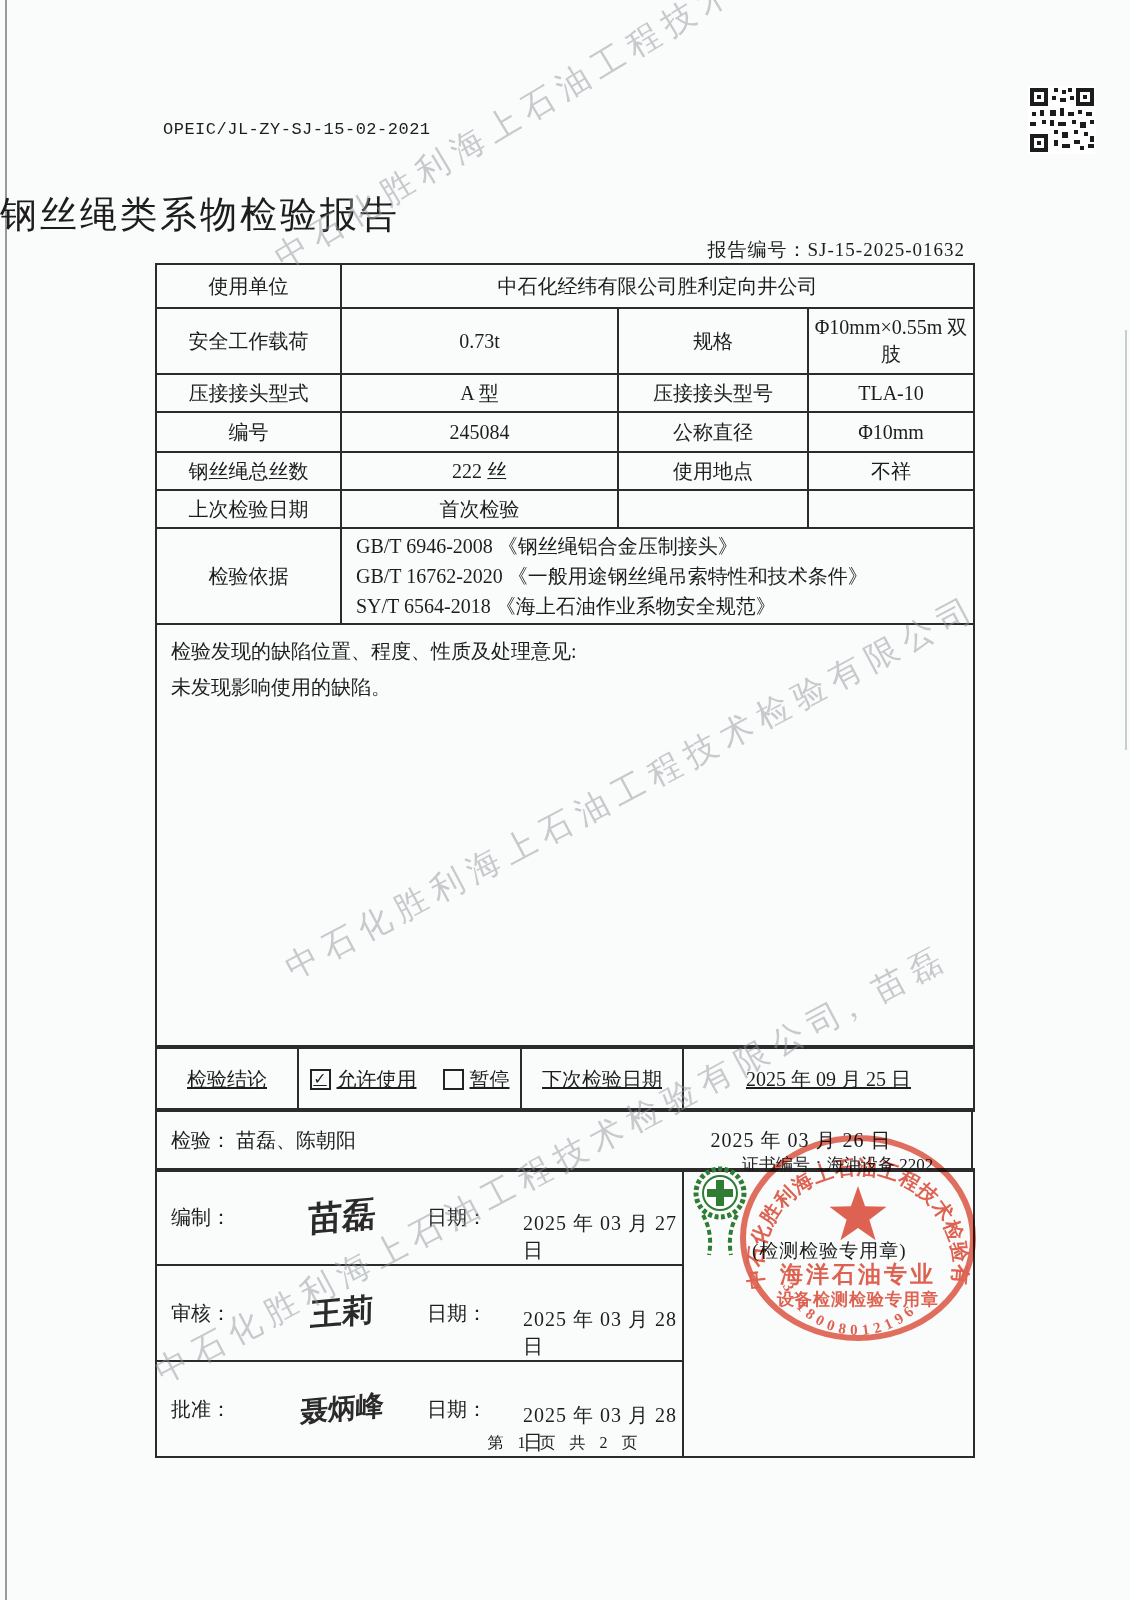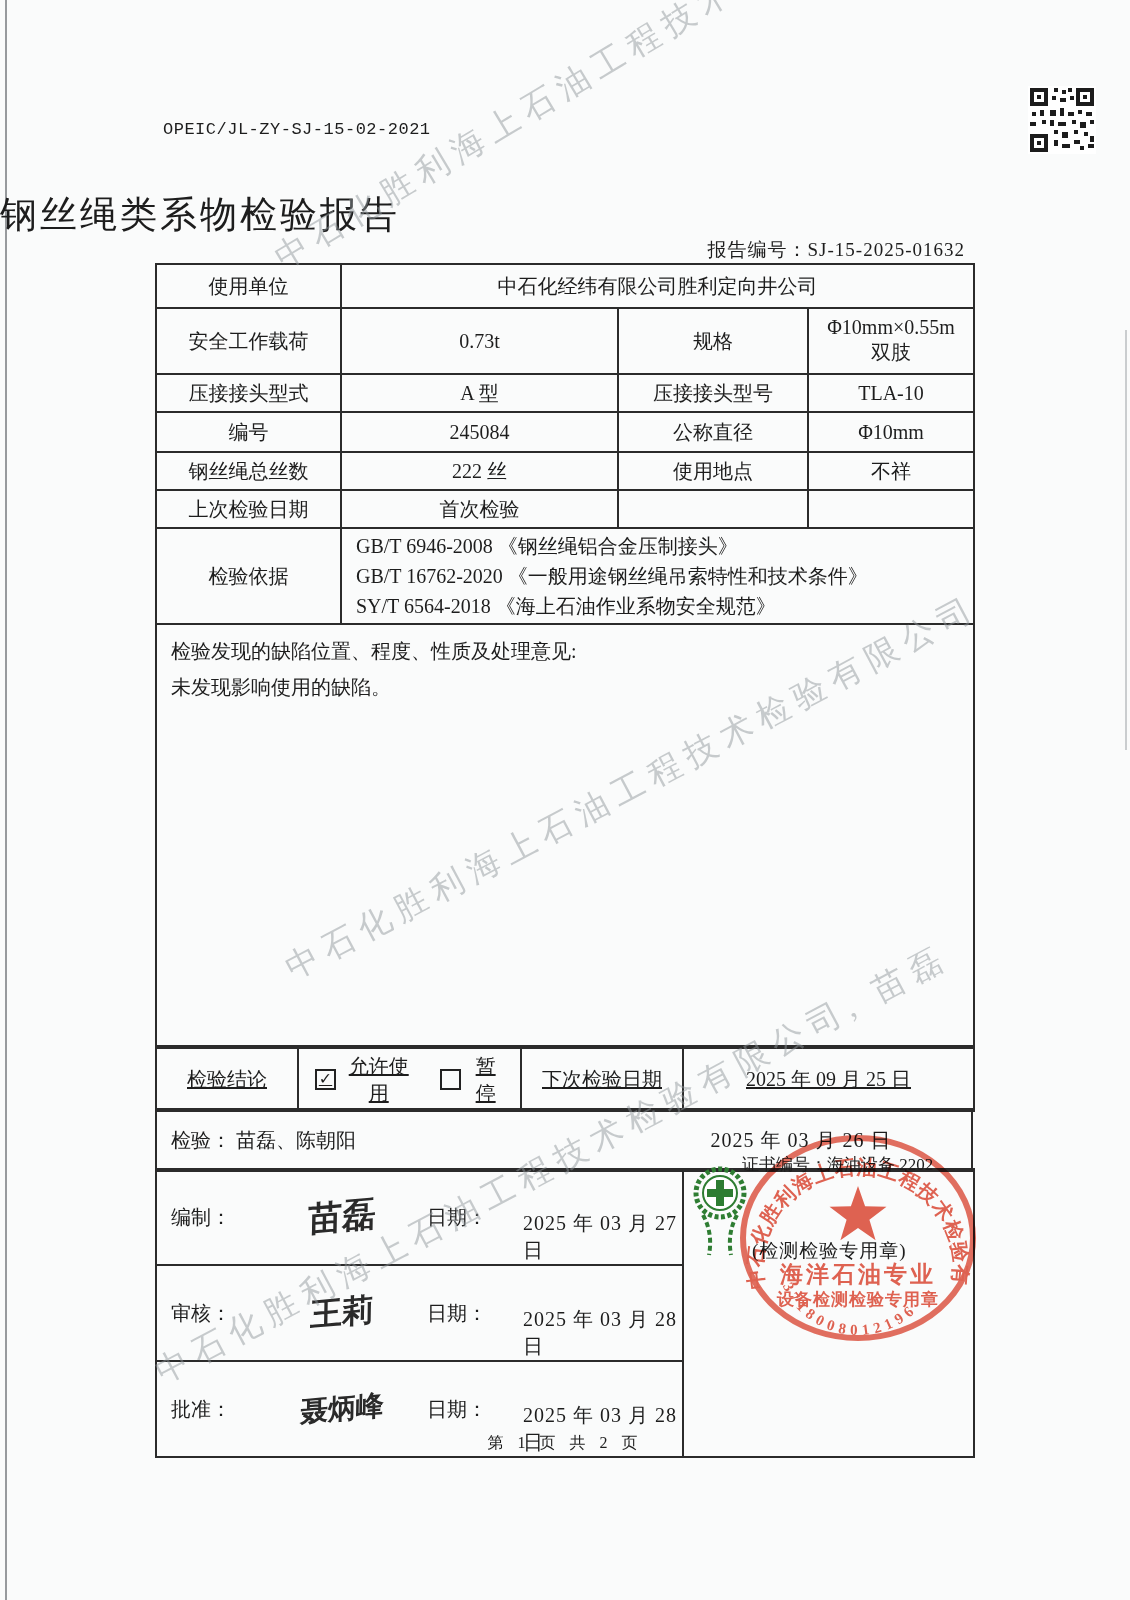--- a/index.html
+++ b/index.html
@@ -7,21 +7,21 @@
         font-family:"Liberation Serif","DejaVu Serif",serif;color:#1d1d1d;}
   .scan-edge-left{position:absolute;left:5px;top:0;width:2px;height:100%;background:#63666a;opacity:.65;}
   .scan-edge-right{position:absolute;right:3px;top:330px;width:2px;height:420px;background:#9aa0a4;opacity:.5;}
   .doc-code{position:absolute;left:163px;top:120px;font-family:"Liberation Mono","DejaVu Sans Mono",monospace;
             font-size:17px;letter-spacing:0.5px;}
   .title{position:absolute;left:0;top:190px;width:1130px;font-size:37px;
          letter-spacing:3px;font-weight:500;}
   .report-no{position:absolute;left:155px;top:237px;width:810px;text-align:right;font-size:19px;letter-spacing:1px;}
   table.tbl{position:absolute;border-collapse:collapse;table-layout:fixed;background:transparent;}
   .tbl td{border:2px solid #2b2b2b;font-size:20px;text-align:center;vertical-align:middle;
-          padding:2px 16px;overflow:hidden;}
+          padding:2px 4px;overflow:hidden;}
   .tbl td.lt{text-align:left;padding-left:14px;margin-top:29px;}
   .tbl td.top-lt{text-align:left;vertical-align:top;padding:8px 14px;}
   .basis-line{line-height:1.5;white-space:nowrap;font-size:20px;}
   .defect-line{line-height:1.8;font-size:20px;}
   .chk-group{display:flex;align-items:center;justify-content:center;gap:6px;font-size:20px;}
   .chkbox{display:inline-block;width:17px;height:17px;border:2px solid #222;line-height:15px;
           font-size:16px;text-align:center;flex:0 0 auto;}
   .sig-row{display:flex;align-items:center;height:100%;}
   .sig-label{flex:0 0 86px;text-align:left;padding-left:14px;font-size:20px;}
   .signature{flex:0 0 170px;text-align:center;font-size:34px;font-weight:600;

